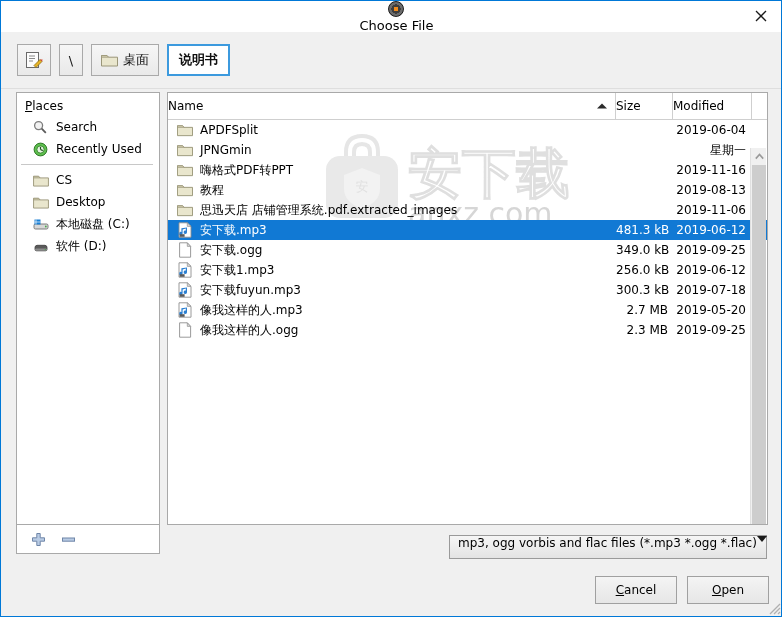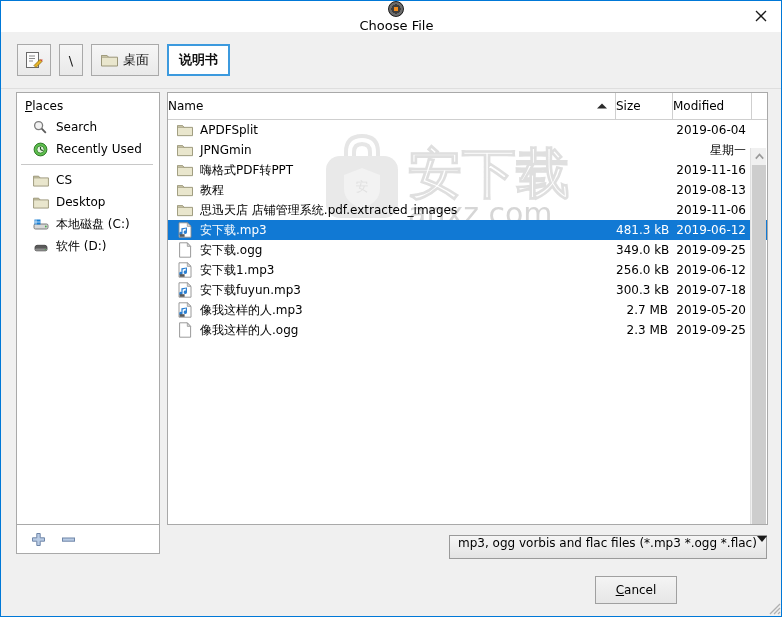--- a/index.html
+++ b/index.html
@@ -672,20 +672,23 @@
   <div class="bottom">
     <div class="filter-select">
       <span>mp3, ogg vorbis and flac files (*.mp3 *.ogg *.flac)</span>
       <span class="caret"></span>
     </div>
 
     <div class="dlg-btn btn-cancel">
       <span><u>C</u><span>ancel</span></span>
     </div>
 
+    <div class="dlg-btn btn-open">
+      <span><u>O</u><span>pen</span></span>
+    </div>
 
     <svg class="resize-grip" viewBox="0 0 16 16">
       <g stroke="#b0b0b0" stroke-width="1.3">
         <line x1="15" y1="5" x2="5" y2="15"></line>
         <line x1="15" y1="9" x2="9" y2="15"></line>
         <line x1="15" y1="13" x2="13" y2="15"></line>
       </g>
     </svg>
   </div>
 

